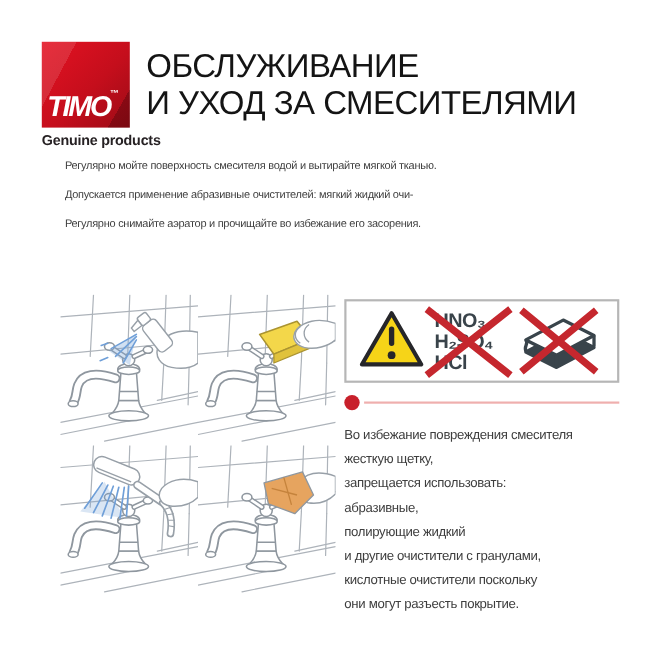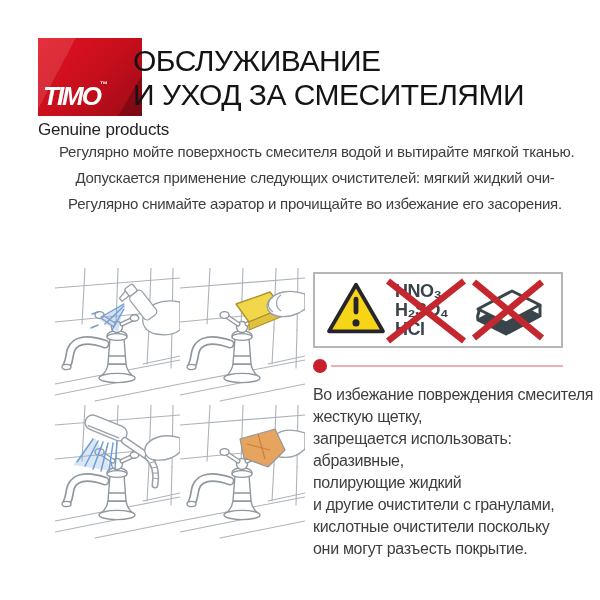--- a/index.html
+++ b/index.html
@@ -2,39 +2,39 @@
 <html><head>
 <meta charset="utf-8">
 <style>
   * { margin:0; padding:0; box-sizing:border-box; }
   body { background:#fff; font-family:"Liberation Sans","DejaVu Sans",sans-serif; }
   .page { position:relative; width:600px; height:600px; background:#ffffff; overflow:hidden; }
 
   
   .logo { position:absolute; left:38px; top:38px; width:90px; }
   .logo-square {
-    position:relative; width:104px; height:78px;
+    position:relative; width:80px; height:78px;
     background:
       linear-gradient(118deg, rgba(255,255,255,.12) 0 26%, rgba(255,255,255,0) 26%),
       linear-gradient(300deg, rgba(0,0,0,.22) 0 16%, rgba(0,0,0,0) 16%),
       linear-gradient(135deg,#e41222 0%, #c50e1c 55%, #9c0b16 100%);
   }
   .logo-brand {
     position:absolute; left:5px; bottom:4px;
     font-style:italic; font-weight:800; font-size:26px; letter-spacing:-2px;
     color:#ffffff;
   }
   .logo-tm { font-size:8px; font-style:normal; vertical-align:18px; letter-spacing:0; }
-  .logo-tagline { margin-top:4px; font-size:17px; font-weight:400; color:#262123; letter-spacing:-0.2px; white-space:nowrap;text-align:right; }
+  .logo-tagline { margin-top:4px; font-size:13px; font-weight:700; color:#262123; letter-spacing:-0.2px; white-space:nowrap;text-align:right; }
 
   
   .title { position:absolute; left:133px; top:44px; color:#141414; font-weight:400; font-size:30px; line-height:34px; letter-spacing:-0.5px; white-space:nowrap; }
 
   
-  .intro { position:absolute; left:59px; top:139px; width:512px; color:#3e3e3e; font-size:15px; line-height:26.2px; letter-spacing:-0.25px;text-align:center; }
+  .intro { position:absolute; left:59px; top:139px; width:512px; color:#3e3e3e; font-size:10px; line-height:26.2px; letter-spacing:-0.25px; }
   .intro div { white-space:nowrap; }
 
   
   .illus { position:absolute; left:55px; top:268px; width:250px; display:grid; grid-template-columns:125px 125px; grid-template-rows:137px 137px; }
   .illus svg { display:block; }
 
   
   .right-col { position:absolute; left:313px; top:272px; width:250px; }
   .warn-box { display:flex; align-items:center; gap:5px; height:76px; border:2px solid #b6b6b6; background:#fff; padding:0 6px 0 10px; }
   .tri-wrap { flex:0 0 auto; }
@@ -42,21 +42,21 @@
   .chem-wrap .chem { font-weight:700; font-size:18px; line-height:19px; color:#39434a; letter-spacing:-0.5px; }
   .cross-svg { position:absolute; pointer-events:none; }
   .chem-cross { left:-10px; top:-6px; }
   .sponge-wrap { position:relative; flex:0 0 auto; width:78px; height:64px; margin-left:2px; }
   .sponge-cross { left:0; top:0; }
 
   .divider { display:flex; align-items:center; margin-top:11px; height:14px; }
   .divider .dot { width:14px; height:14px; border-radius:50%; background:#c8202b; flex:0 0 auto; }
   .divider .line { flex:1; height:2px; background:#efafae; margin-left:4px; }
 
-  .note { margin-top:11px; color:#3e3e3e; font-size:16px; line-height:22px; letter-spacing:-0.3px; }
+  .note { margin-top:11px; color:#3e3e3e; font-size:12px; line-height:22px; letter-spacing:-0.3px; }
   .note div { white-space:nowrap; }
 </style>
 </head>
 <body>
 
 <div class="page">
 
   <div class="logo">
     <div class="logo-square">
       <span class="logo-brand"><span>TIMO</span><span class="logo-tm">™</span></span>
@@ -64,21 +64,21 @@
     <div class="logo-tagline">Genuine products</div>
   </div>
 
   <div class="title">
     <div>ОБСЛУЖИВАНИЕ</div>
     <div>И УХОД ЗА СМЕСИТЕЛЯМИ</div>
   </div>
 
   <div class="intro">
     <div>Регулярно мойте поверхность смесителя водой и вытирайте мягкой тканью.</div>
-    <div>Допускается применение следующих очистителей: мягкий жидкий очи-</div>
+    <div>Допускается применение абразивные очистителей: мягкий жидкий очи-</div>
     <div>Регулярно снимайте аэратор и прочищайте во избежание его засорения.</div>
   </div>
 
   <div class="illus">
 
     <svg width="125" height="137" viewBox="0 0 125 137">
       <defs>
         <g id="tiles" stroke="#adb3ba" stroke-width="1.1" fill="none" stroke-linecap="round">
           <path d="M30 0 L27 56"></path>
             <path d="M63 0 L61 58"></path>

